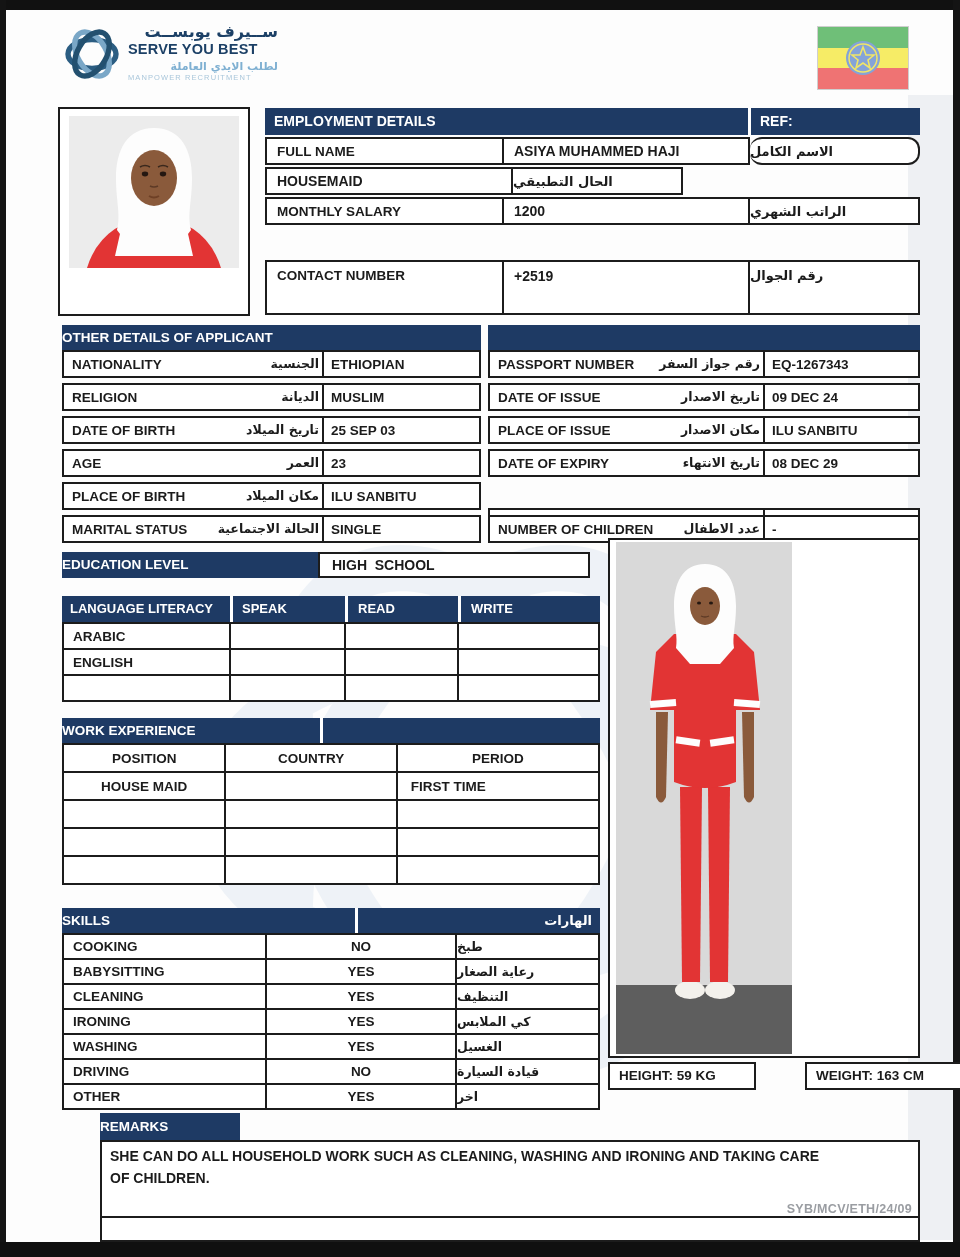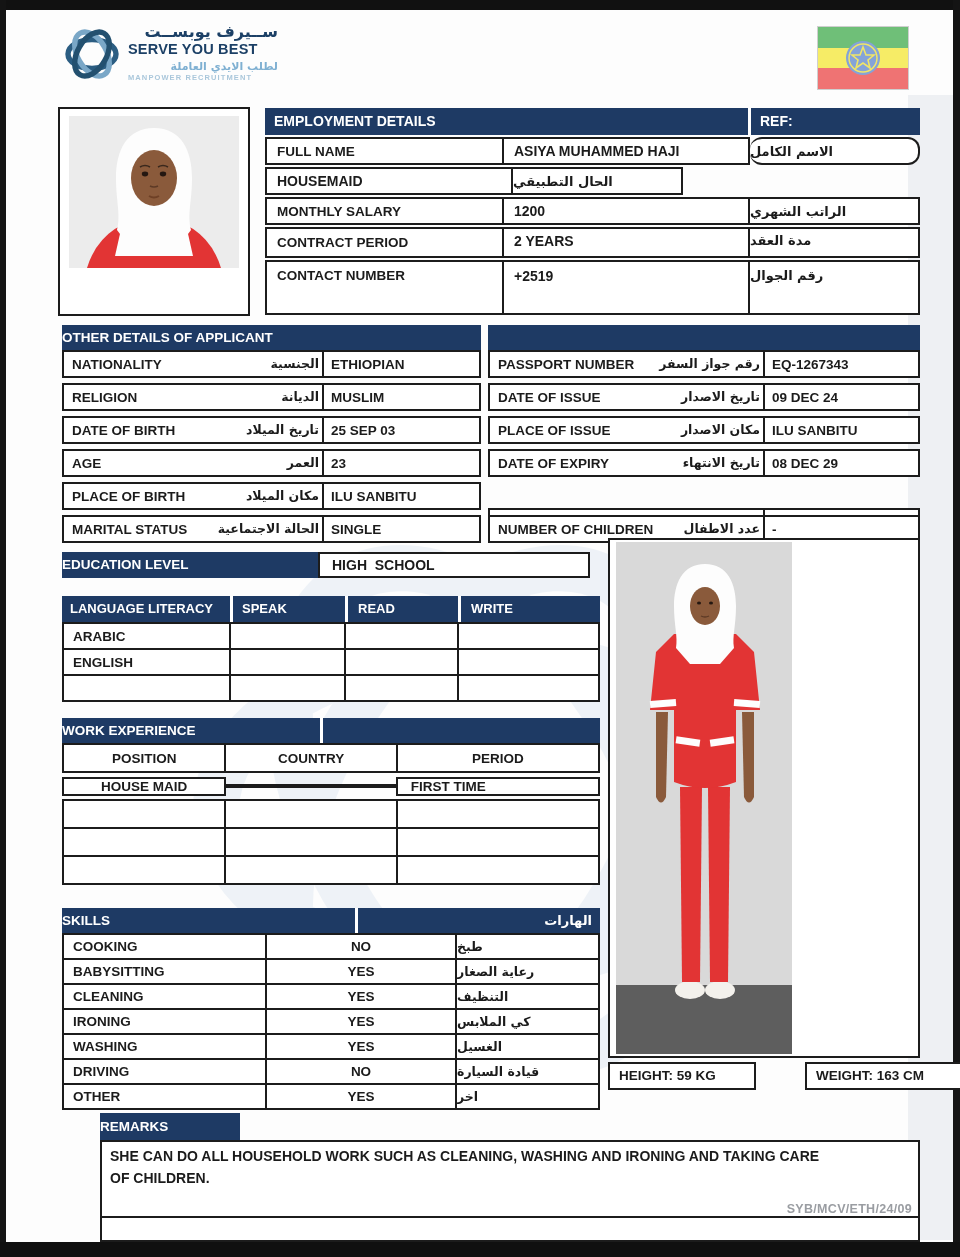--- a/index.html
+++ b/index.html
@@ -19,21 +19,21 @@
   
   .bar{background:#1e3a64;color:#fff;font-weight:bold;}
   .bar .pad{padding-left:9px;}
   
   .cell{box-sizing:border-box;border:2px solid #1c1c1c;background:#fff;}
   .ws-pre{white-space:pre;}
   
   .logo-ar{font-size:16px;font-weight:bold;color:#1c4066;}
   .logo-en{font-size:14.5px;font-weight:bold;color:#1c4066;letter-spacing:.2px;}
   .logo-tag-ar{font-size:11px;font-weight:bold;color:#7fb0d2;}
-  .logo-tag-en{font-size:7.5px;font-weight:bold;color:#aac7db;letter-spacing:1.1px;}
+  .logo-tag-en{font-size:7.5px;font-weight:normal;color:#aac7db;letter-spacing:1.1px;}
   
   .emp-row{left:265px;width:655px;display:flex;}
   .emp-row .c{box-sizing:border-box;border:2px solid #1c1c1c;background:#fff;display:flex;align-items:center;}
   .emp-lab{width:237px;border-right:none!important;padding-left:10px;font-size:13.5px;font-weight:bold;}
   .emp-val{width:248px;padding-left:10px;font-size:14px;font-weight:bold;align-items:flex-start!important;padding-top:4px;}
   .emp-ara{width:170px;border-left:none!important;justify-content:flex-end;padding-right:9px;font-size:13px;font-weight:bold;align-items:flex-start!important;padding-top:4px;}
   
   .od-row{display:flex;height:28px;}
   .od-lab{position:relative;box-sizing:border-box;border:2px solid #1c1c1c;border-right:none;background:#fff;overflow:hidden;}
   .od-lab .en{position:absolute;left:8px;top:5px;font-size:13.5px;font-weight:bold;white-space:nowrap;}
@@ -128,25 +128,20 @@
   </div>
   <div class="abs emp-row" style="top:167px;height:28px;">
     <div class="c emp-val" style="align-items:center!important;padding-top:0;">HOUSEMAID</div>
     <div class="c emp-ara ar" style="align-items:center!important;padding-top:0;">الحال التطبيقي</div>
   </div>
   <div class="abs emp-row" style="top:197px;height:28px;">
     <div class="c emp-lab">MONTHLY SALARY</div>
     <div class="c emp-val" style="align-items:center!important;padding-top:0;">1200</div>
     <div class="c emp-ara ar" style="align-items:center!important;padding-top:0;">الراتب الشهري</div>
   </div>
-  <div class="abs emp-row" style="top:227px;height:31px;">
-    <div class="c emp-lab">CONTRACT PERIOD</div>
-    <div class="c emp-val">2 YEARS</div>
-    <div class="c emp-ara ar">مدة العقد</div>
-  </div>
   <div class="abs emp-row" style="top:260px;height:55px;">
     <div class="c emp-lab" style="align-items:flex-start;padding-top:6px;">CONTACT NUMBER</div>
     <div class="c emp-val" style="padding-top:6px;">+2519</div>
     <div class="c emp-ara ar" style="padding-top:6px;">رقم الجوال</div>
   </div>
 
   <div class="abs bar pad" style="left:62px;top:325px;width:419px;height:25px;font-size:13.5px;line-height:25px;">OTHER DETAILS OF APPLICANT</div>
   <div class="abs bar" style="left:488px;top:325px;width:432px;height:25px;"></div>
 
   <div class="abs od-row" style="left:62px;top:350px;width:419px;">
@@ -268,21 +263,21 @@
 
   <div class="abs bar pad" style="left:62px;top:718px;width:538px;height:25px;font-size:13.5px;line-height:25px;">
     <span>WORK EXPERIENCE</span>
     <div class="hdr-div" style="left:258px;"></div>
   </div>
   <div class="abs grow" style="left:62px;top:743px;width:538px;height:30px;">
     <div class="gc cen" style="width:165px;">POSITION</div>
     <div class="gc cen" style="width:174px;">COUNTRY</div>
     <div class="gc cen" style="width:205px;">PERIOD</div>
   </div>
-  <div class="abs grow" style="left:62px;top:771px;width:538px;height:30px;align-items:center;">
+  <div class="abs grow" style="left:62px;top:771px;width:538px;height:30px;">
     <div class="gc cen" style="width:165px;">HOUSE MAID</div>
     <div class="gc" style="width:174px;"></div>
     <div class="gc lft" style="width:205px;padding-left:13px;">FIRST TIME</div>
   </div>
   <div class="abs grow" style="left:62px;top:799px;width:538px;height:30px;">
     <div class="gc" style="width:165px;"></div>
     <div class="gc" style="width:174px;"></div>
     <div class="gc" style="width:205px;"></div>
   </div>
   <div class="abs grow" style="left:62px;top:827px;width:538px;height:30px;">

